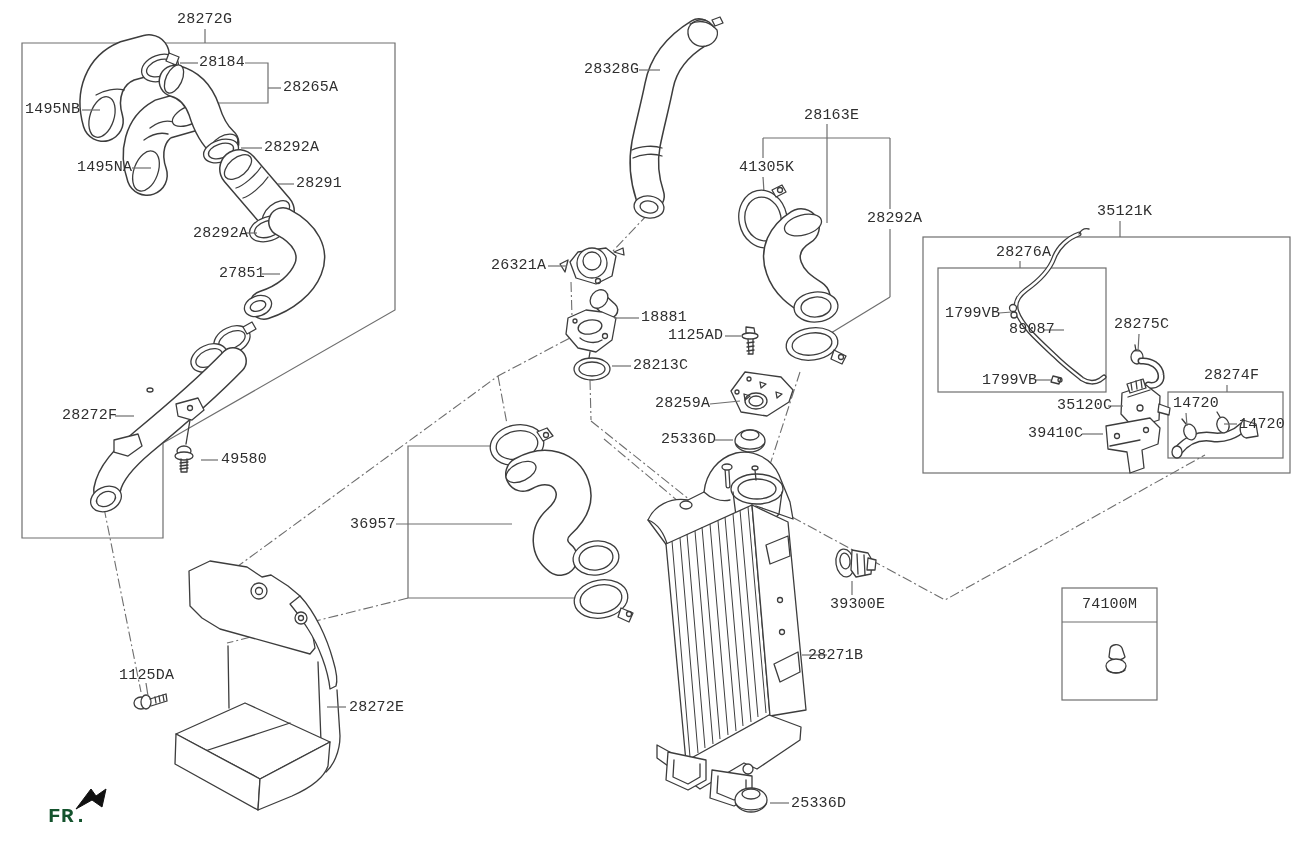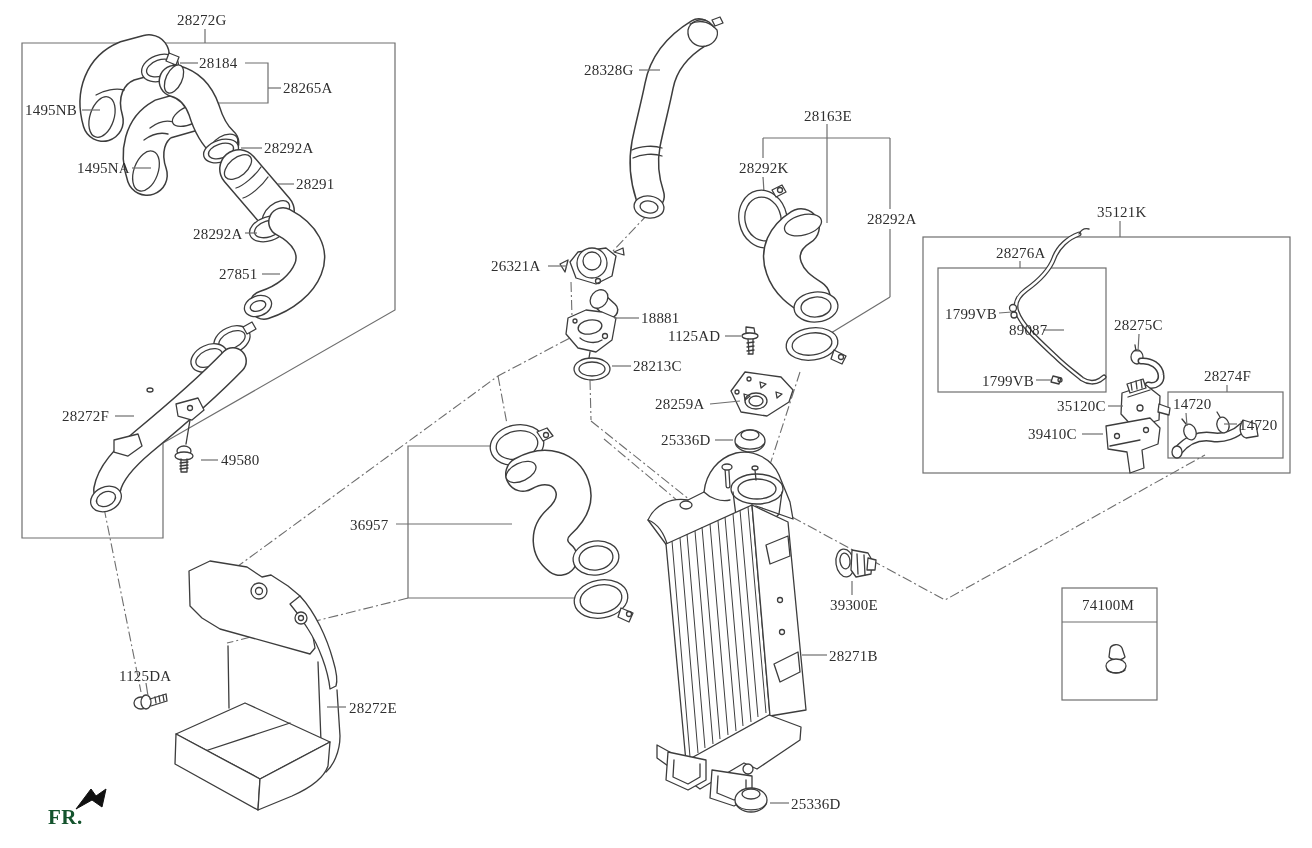--- a/index.html
+++ b/index.html
@@ -1,17 +1,17 @@
 <!DOCTYPE html>
 <html><head>
 <meta charset="utf-8">
 <style>
   html,body{margin:0;padding:0;background:#ffffff;}
   #stage{position:relative;width:1312px;height:848px;background:#ffffff;overflow:hidden;
-         font-family:Liberation Serif, serif;}
+         font-family:Liberation Mono, monospace;}
   #art{position:absolute;left:0;top:0;}
   .lbl{position:absolute;font-size:15px;line-height:16px;color:#2f2f2f;white-space:nowrap;
        letter-spacing:0.2px;}
   .fr{position:absolute;font-size:21px;font-weight:bold;color:#14532d;letter-spacing:0.5px;}
   .ln{stroke:#6e6e6e;fill:none;stroke-width:1.2;}
   .dd{stroke:#6e6e6e;fill:none;stroke-width:1.1;stroke-dasharray:10 3 2 3;}
   .pt{stroke:#3d3d3d;fill:none;stroke-width:1.3;stroke-linejoin:round;stroke-linecap:round;}
   .pf{stroke:#3d3d3d;fill:#ffffff;stroke-width:1.3;stroke-linejoin:round;}
   .tb{stroke:#3d3d3d;fill:none;stroke-linecap:round;}
   .tw{stroke:#ffffff;fill:none;stroke-linecap:round;}
@@ -418,35 +418,35 @@
 <div class="lbl" style="left:62px;top:408px">28272F</div>
 <div class="lbl" style="left:221px;top:452px">49580</div>
 <div class="lbl" style="left:584px;top:62px">28328G</div>
 <div class="lbl" style="left:491px;top:258px">26321A</div>
 <div class="lbl" style="left:641px;top:310px">18881</div>
 <div class="lbl" style="left:668px;top:328px">1125AD</div>
 <div class="lbl" style="left:633px;top:358px">28213C</div>
 <div class="lbl" style="left:655px;top:396px">28259A</div>
 <div class="lbl" style="left:661px;top:432px">25336D</div>
 <div class="lbl" style="left:804px;top:108px">28163E</div>
-<div class="lbl" style="left:739px;top:160px">28292K</div>
+<div class="lbl" style="left:739px;top:160px">41305K</div>
 <div class="lbl" style="left:867px;top:211px">28292A</div>
 <div class="lbl" style="left:1097px;top:204px">35121K</div>
 <div class="lbl" style="left:996px;top:245px">28276A</div>
 <div class="lbl" style="left:945px;top:306px">1799VB</div>
 <div class="lbl" style="left:1009px;top:322px">89087</div>
 <div class="lbl" style="left:1114px;top:317px">28275C</div>
 <div class="lbl" style="left:982px;top:373px">1799VB</div>
 <div class="lbl" style="left:1057px;top:398px">35120C</div>
 <div class="lbl" style="left:1028px;top:426px">39410C</div>
 <div class="lbl" style="left:1204px;top:368px">28274F</div>
 <div class="lbl" style="left:1173px;top:396px">14720</div>
 <div class="lbl" style="left:1239px;top:417px">14720</div>
 <div class="lbl" style="left:830px;top:597px">39300E</div>
-<div class="lbl" style="left:829px;top:648px">28271B</div>
+<div class="lbl" style="left:808px;top:648px">28271B</div>
 <div class="lbl" style="left:791px;top:796px">25336D</div>
 <div class="lbl" style="left:119px;top:668px">1125DA</div>
 <div class="lbl" style="left:349px;top:700px">28272E</div>
 <div class="lbl" style="left:1082px;top:597px">74100M</div>
 <div class="lbl" style="left:350px;top:517px">36957</div>
 <div class="fr" style="left:48px;top:805px">FR.</div>
 
 </div>
 
 </body></html>

